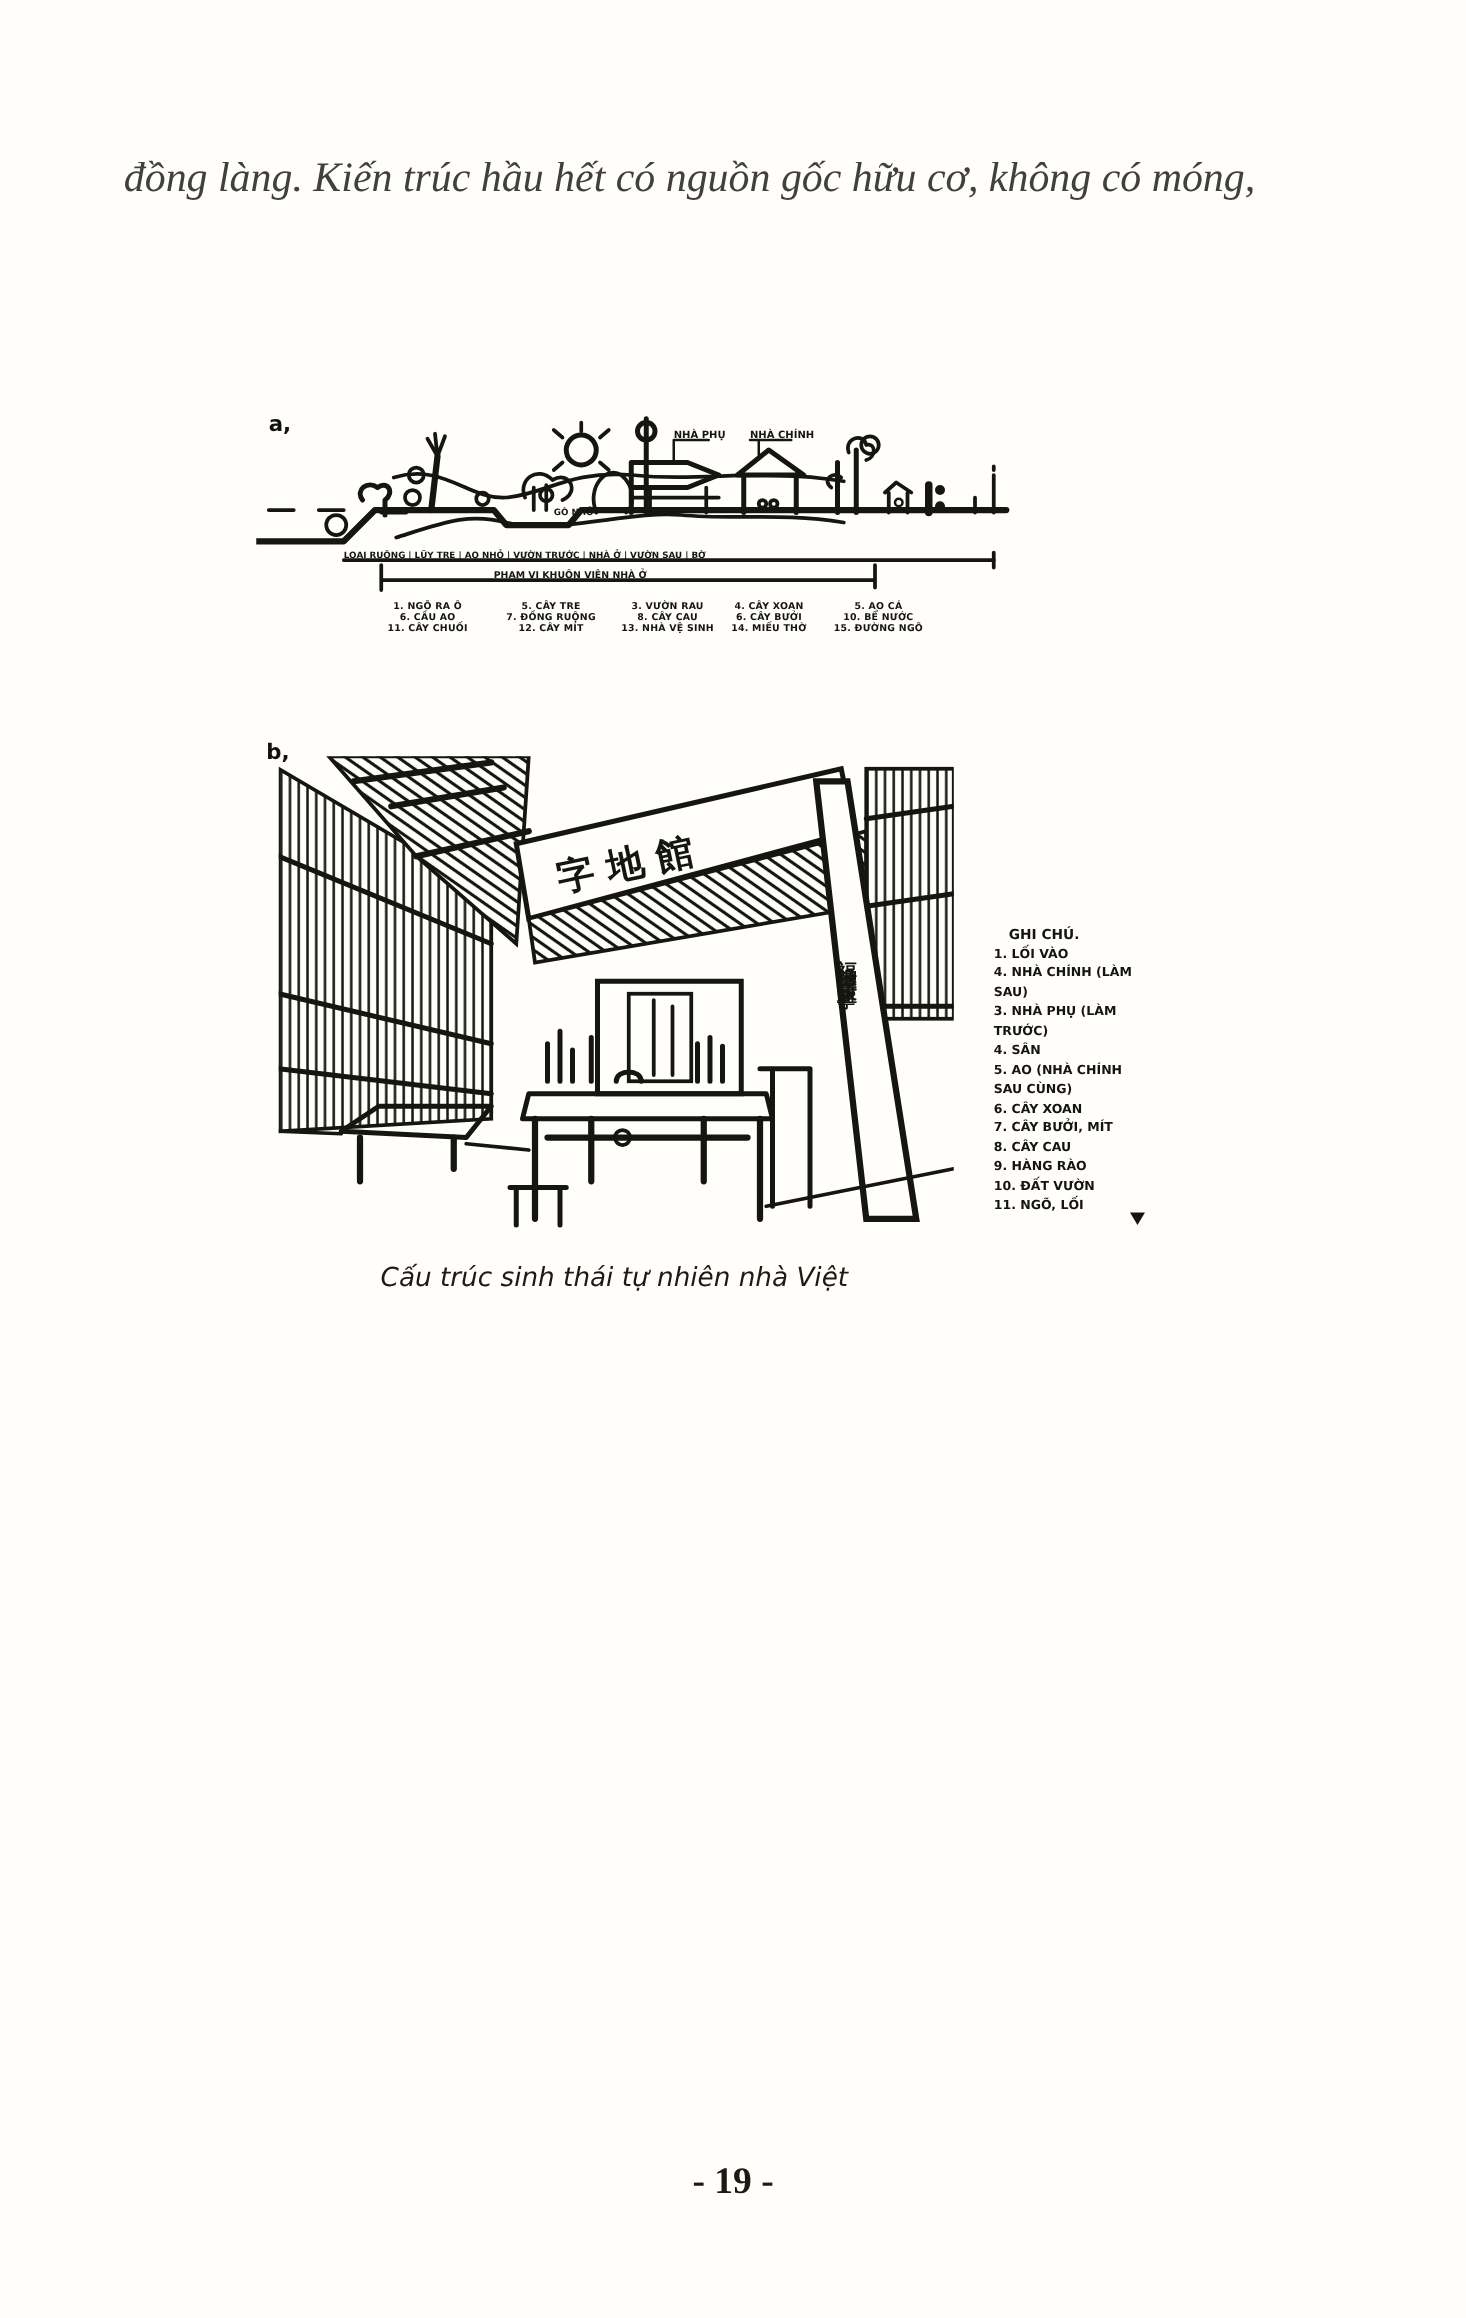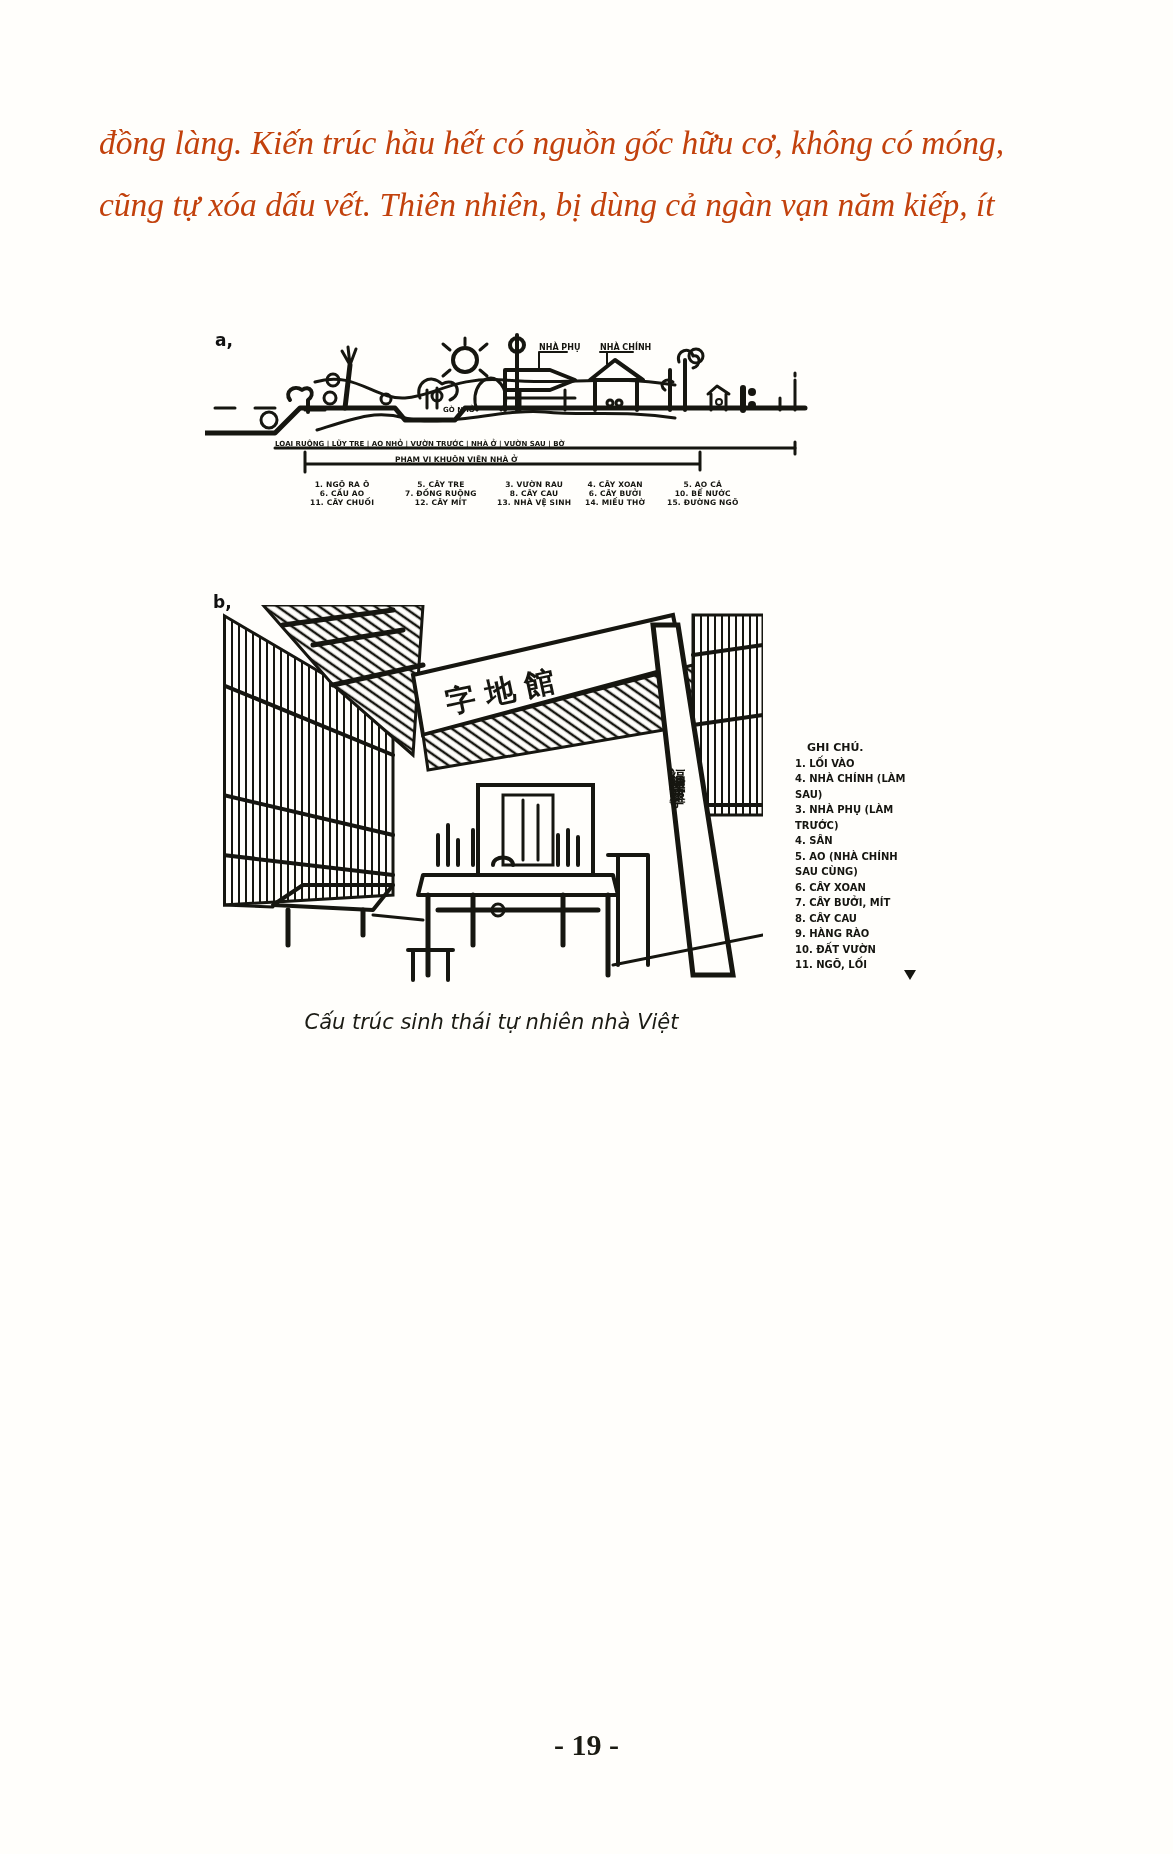--- a/index.html
+++ b/index.html
@@ -11,21 +11,21 @@
     color: #1c1c14;
   }
   .body-text {
     position: absolute;
     left: 99px; top: 112px;
     width: 975px;
     font-family: "Liberation Serif", "DejaVu Serif", serif;
     font-style: italic;
     font-size: 33.5px;
     line-height: 62px;
-    color: #c2410c;
+    color: #404040;
     text-align: justify;
   }
   .body-text .line { display: block; white-space: nowrap; }
   .figure {
     position: absolute;
     left: 205px; top: 330px;
     width: 760px; height: 660px;
   }
   .fig-label {
     position: absolute;
@@ -77,21 +77,20 @@
     color: #1a1a12;
   }
   svg .ink { stroke: #161610; fill: none; stroke-linecap: round; stroke-linejoin: round; }
   svg .fill { fill: #161610; }
 </style>
 </head>
 <body>
 
 <div class="body-text">
   <span class="line">đồng làng. Kiến trúc hầu hết có nguồn gốc hữu cơ, không có móng,</span>
-  <span class="line">cũng tự xóa dấu vết. Thiên nhiên, bị dùng cả ngàn vạn năm kiếp, ít</span>
 </div>
 
 <div class="figure">
 
   <span class="fig-label" style="left:10px; top:0px;">a,</span>
 
   <svg width="760" height="240" style="position:absolute;left:0;top:0;" viewBox="0 0 760 240">
 
     <g>
       <circle class="ink" cx="260" cy="30" r="12" stroke-width="4"></circle>

